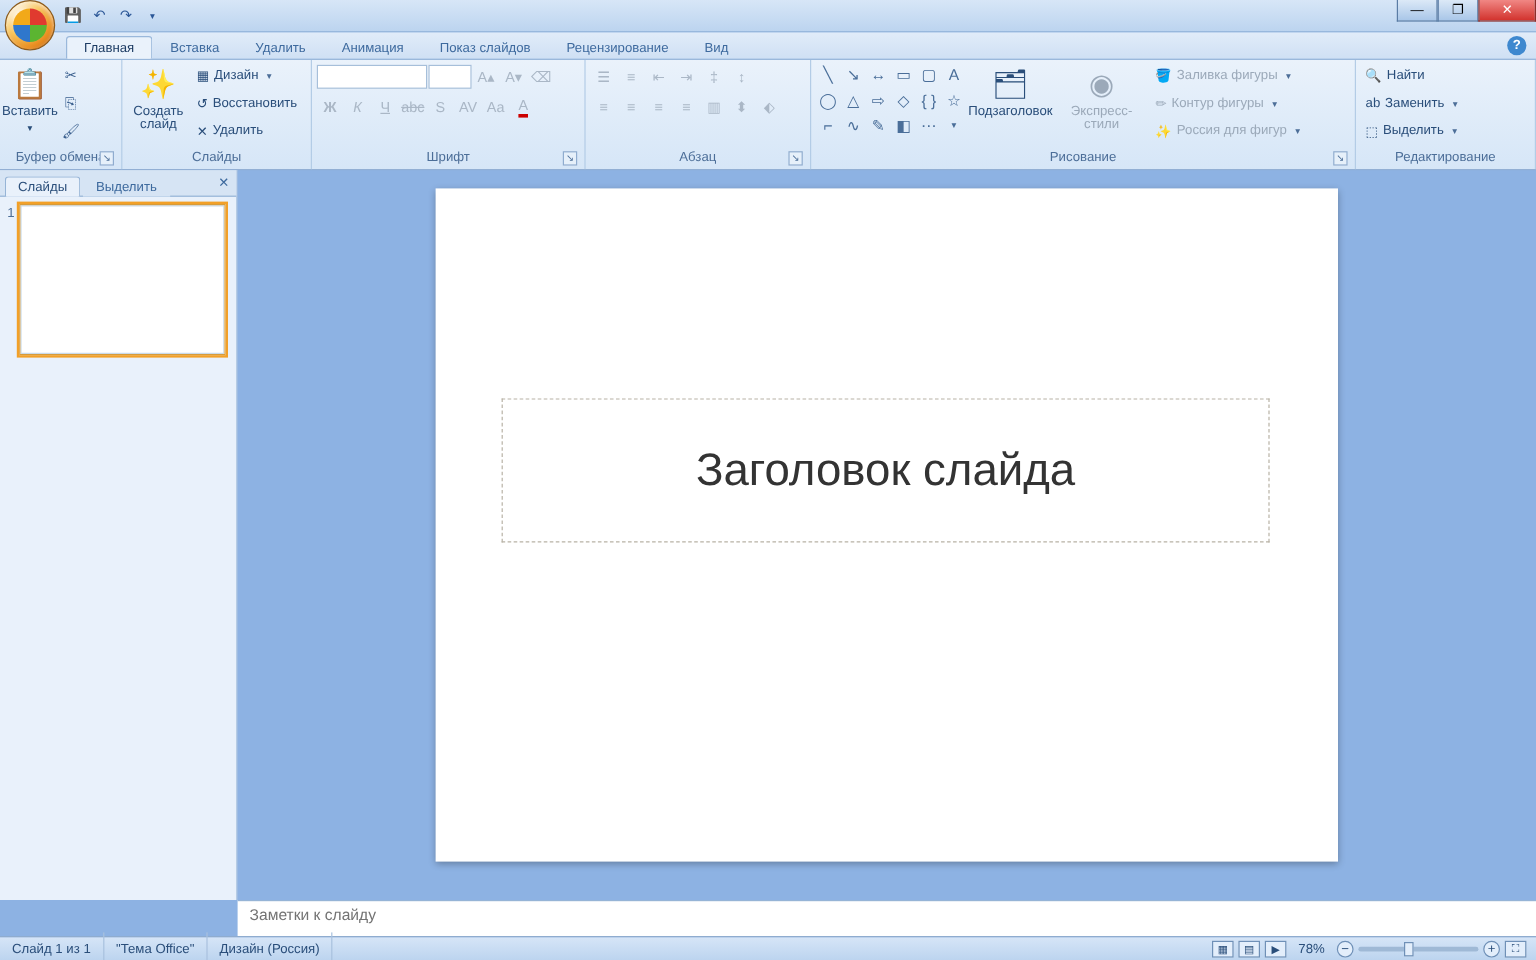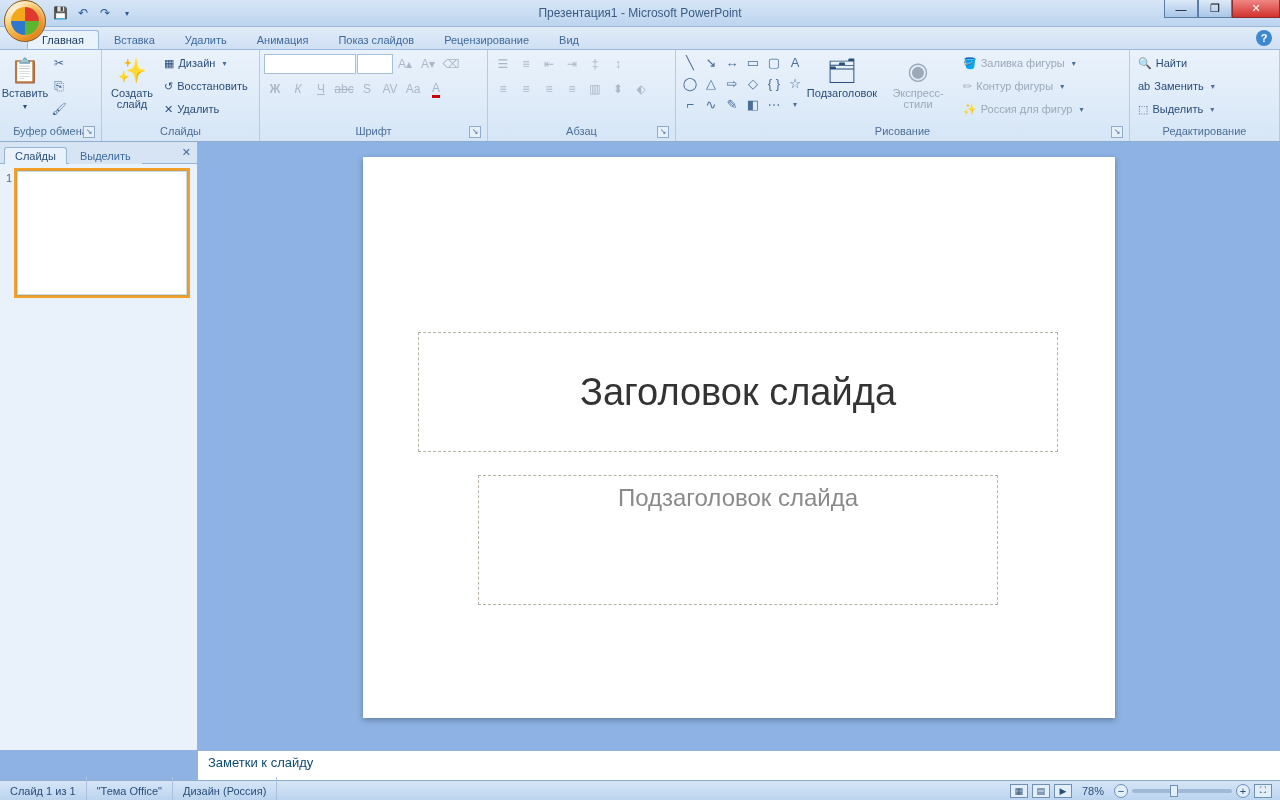--- a/index.html
+++ b/index.html
@@ -8,21 +8,21 @@
   .titlebar { height:27px; background:linear-gradient(#d7e6f7,#bcd4ef); display:flex; align-items:center; position:relative; border-bottom:1px solid #9ab8db;}
   .office-btn { width:42px; height:42px; position:absolute; top:0; left:4px; z-index:10; border-radius:50%; background:radial-gradient(circle at 30% 30%, #fff, #f8c55c 40%, #e88b1e 70%, #a04e0c); border:1px solid #8a5a1e; box-shadow:inset 0 2px 4px rgba(255,255,255,.7);}
   .office-btn::after{content:"";position:absolute;inset:6px;border-radius:50%;background:conic-gradient(#e03a2f 0 90deg,#5bb531 90deg 180deg,#2f77cc 180deg 270deg,#f2a919 270deg 360deg);}
   .qat { margin-left:52px; display:flex; gap:4px; align-items:center; }
   .qat .q { width:18px; height:18px; display:flex; align-items:center; justify-content:center; color:#2b5797; font-size:12px; cursor:default;}
   .title-center { position:absolute; left:0; right:0; text-align:center; color:#3b5b82; font-size:12px; pointer-events:none;}
   .winbtns { position:absolute; right:0; top:0; display:flex;}
   .winbtn { width:34px; height:18px; border:1px solid #5a7ca5; border-top:none; display:flex; align-items:center; justify-content:center; font-size:11px; background:linear-gradient(#dce9f7,#a9c6e8);}
   .winbtn.wclose { width:48px; background:linear-gradient(#f08784,#d2322d); color:#fff; border-color:#8b2d2a;}
   
-  .tabstrip { height:23px; background:linear-gradient(#e1ecf9,#cfe0f4); display:flex; align-items:flex-end; padding-left:27px; border-bottom:1px solid #9ab8db; position:relative;}
+  .tabstrip { height:23px; background:linear-gradient(#e1ecf9,#cfe0f4); display:flex; align-items:flex-end; padding-left:55px; border-bottom:1px solid #9ab8db; position:relative;}
   .tab { padding:3px 14px 3px; color:#3e6a9e; border:1px solid transparent; border-bottom:none; border-radius:3px 3px 0 0; cursor:default;}
   .tab.active { background:#eaf2fb; border-color:#9ab8db; color:#1c3b63; }
   .help { position:absolute; right:8px; top:3px; width:16px; height:16px; border-radius:50%; background:#3e88cf; color:#fff; text-align:center; line-height:16px; font-weight:bold; font-size:11px;}
   
   .ribbon { height:92px; background:linear-gradient(#eaf2fb,#d6e6f7); display:flex; border-bottom:1px solid #8faccf;}
   .group { border-right:1px solid #b3cce6; display:flex; flex-direction:column; padding:2px 4px 0; }
   .group-body { flex:1; display:flex; align-items:flex-start; gap:2px; }
   .group-label { height:16px; text-align:center; color:#4c6e98; font-size:11px; position:relative;}
   .group-label .dlg { position:absolute; right:2px; top:1px; width:12px; height:12px; border:1px solid #8faccf; font-size:8px; line-height:10px; color:#4c6e98; background:#e6f0fa;}
   .bigbtn { width:42px; display:flex; flex-direction:column; align-items:center; justify-content:flex-start; padding:2px; gap:2px; color:#2a4e7a; text-align:center; line-height:11px;}
@@ -48,45 +48,40 @@
   .thumbs { flex:1; padding:6px; }
   .thumb-wrap { display:flex; gap:4px;}
   .thumb-num { color:#4c6e98; font-size:11px; padding-top:2px;}
   .thumb { width:172px; height:126px; background:#fff; border:1px solid #d79b3a; outline:2px solid #f2a028; box-shadow:0 0 0 1px #c9dae9 inset;}
   .canvas { flex:1; background:#8db2e3; display:flex; align-items:flex-start; justify-content:center; padding-top:15px;}
   .slide { width:752px; height:561px; background:#ffffff; box-shadow:0 2px 6px rgba(0,0,0,.3); position:relative;}
   .ph { position:absolute; border:1px dashed #b8b2a5; display:flex; align-items:center; justify-content:center; color:#595959;}
   .ph.title { left:55px; top:175px; width:640px; height:120px; font-size:38px; color:#333; font-family:Calibri,sans-serif;}
   .ph.sub { left:115px; top:318px; width:520px; height:130px; font-size:24px; color:#8a8a8a; align-items:flex-start; padding-top:8px; font-family:Calibri,sans-serif;}
   
-  .notes { height:30px; background:#fff; border-top:1px solid #96b4d6; margin-left:198px; padding:4px 10px; color:#0c4a6e; font-size:13px;}
+  .notes { height:30px; background:#fff; border-top:1px solid #96b4d6; margin-left:198px; padding:4px 10px; color:#737373; font-size:13px;}
   
   .status { height:20px; background:linear-gradient(#d6e5f7,#bcd4ef); border-top:1px solid #8faccf; display:flex; align-items:center; color:#2a4e7a; font-size:11px;}
   .status .cell { padding:14px 10px; border-right:1px solid #a9c1de; height:100%; display:flex; align-items:center;}
   .status .right { margin-left:auto; display:flex; align-items:center; gap:4px; padding-right:8px;}
   .viewbtn { width:18px; height:14px; border:1px solid #6f90b7; background:#e3eefb; font-size:9px; display:flex; align-items:center; justify-content:center;}
   .zoom-slider { width:100px; height:4px; background:#9fb9d6; position:relative; border-radius:2px;}
   .zoom-slider .knob{ position:absolute; left:38px; top:-4px; width:8px; height:12px; background:#e3eefb; border:1px solid #6f90b7;}
   .zm { width:14px; height:14px; border:1px solid #6f90b7; border-radius:50%; text-align:center; line-height:12px; background:#e3eefb;}
 </style>
 </head>
 <body>
 
 <div class="titlebar">
   <div class="office-btn"></div>
   <div class="qat">
     <div class="q">💾</div>
     <div class="q">↶</div>
     <div class="q">↷</div>
     <div class="q" style="font-size:8px;">▾</div>
-  </div>
-  <div class="title-center">
-    <span>Презентация1</span>
-    <span> - </span>
-    <span>Microsoft PowerPoint</span>
   </div>
   <div class="winbtns">
     <div class="winbtn">—</div>
     <div class="winbtn">❐</div>
     <div class="winbtn wclose">✕</div>
   </div>
 </div>
 
 <div class="tabstrip">
   <div class="tab active">Главная</div>
@@ -283,23 +278,20 @@
         <div class="thumb-num">1</div>
         <div class="thumb"></div>
       </div>
     </div>
   </div>
   <div class="canvas">
     <div class="slide">
       <div class="ph title">
         <span>Заголовок слайда</span>
       </div>
-      <div class="ph sub">
-        <span>Подзаголовок слайда</span>
-      </div>
     </div>
   </div>
 </div>
 
 <div class="notes">
   <span>Заметки к слайду</span>
 </div>
 
 <div class="status">
   <div class="cell">Слайд 1 из 1</div>

